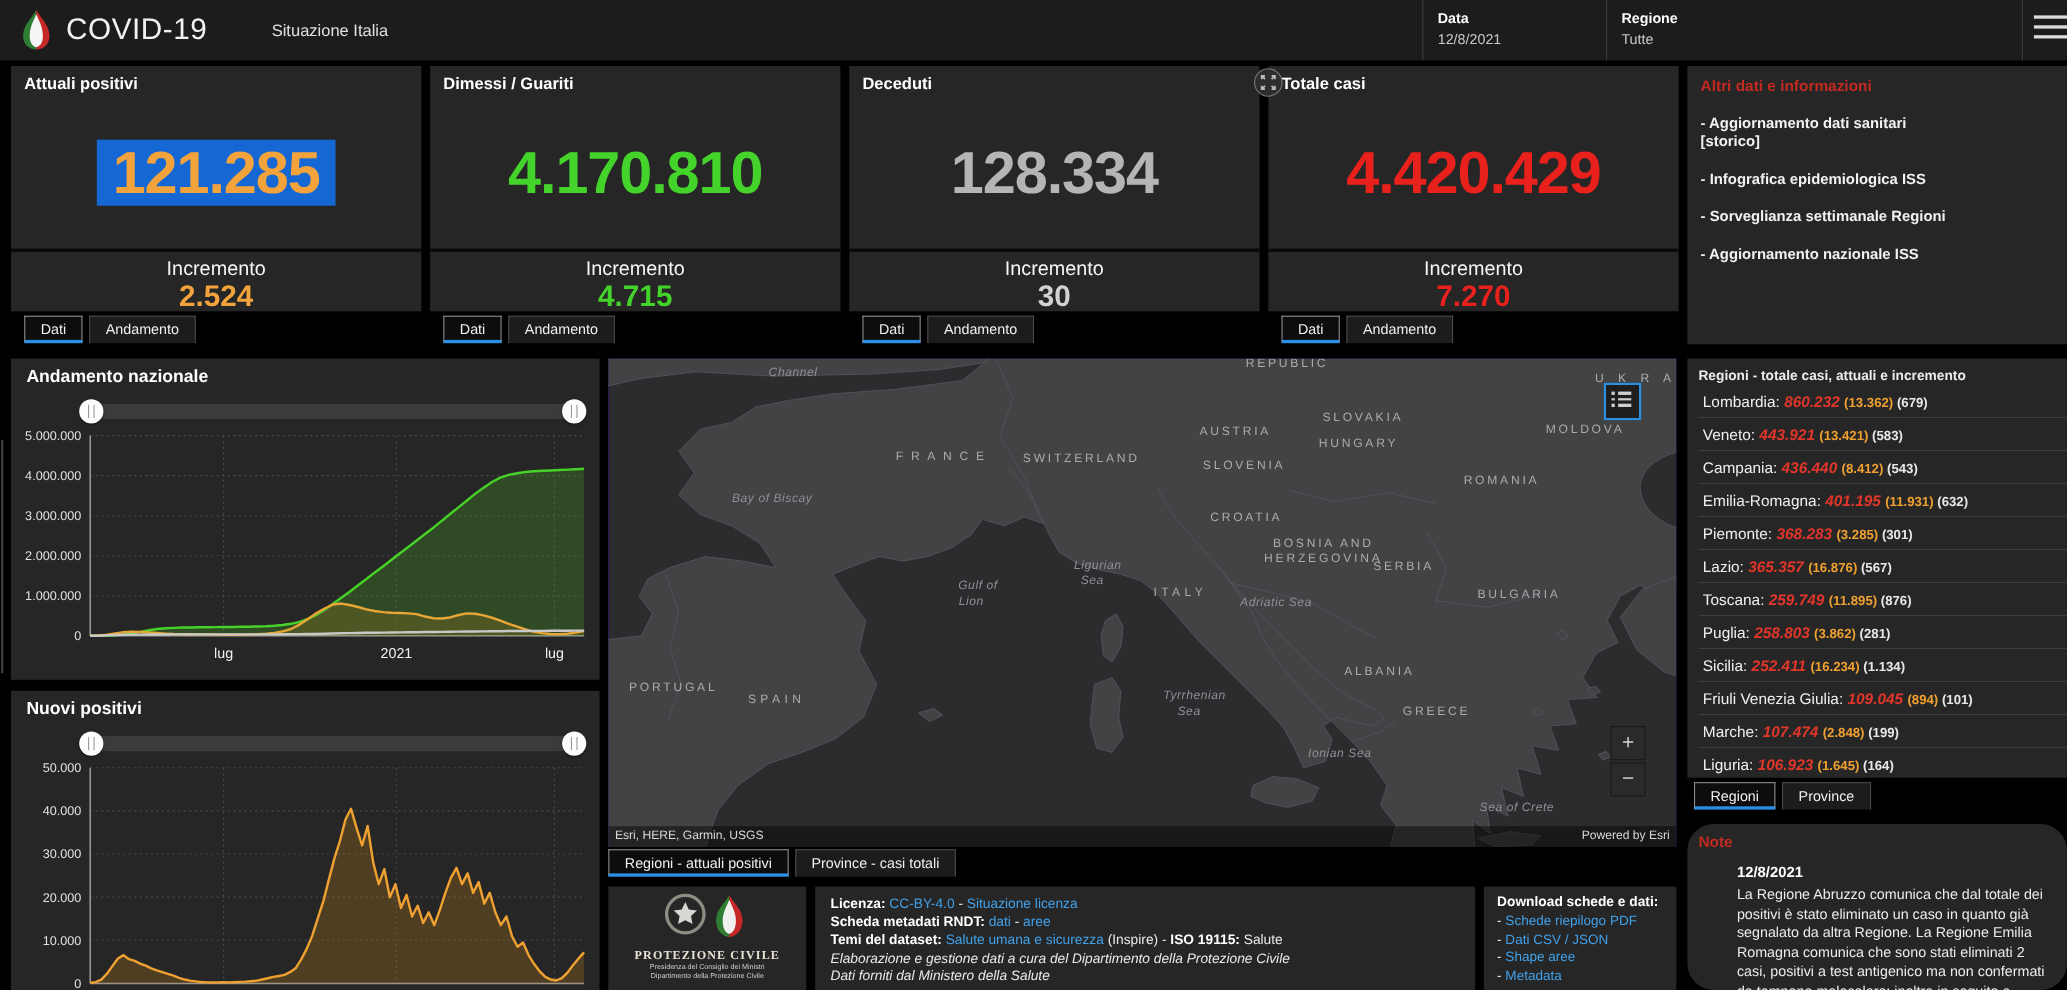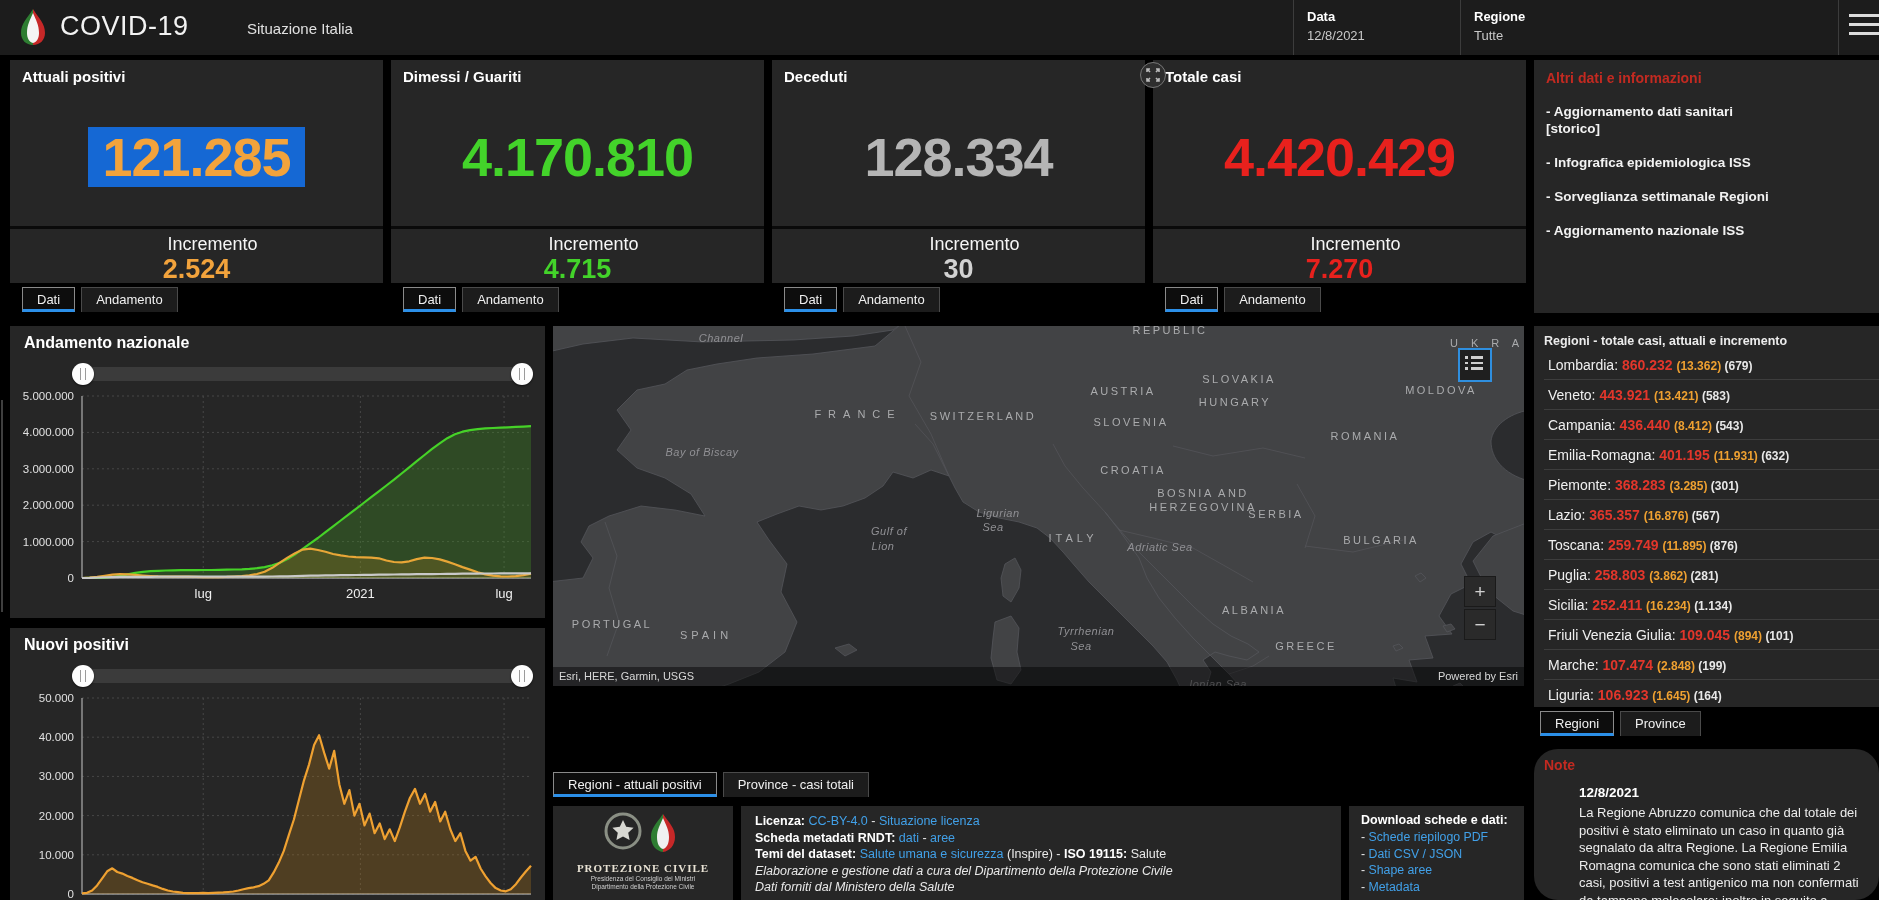--- a/index.html
+++ b/index.html
@@ -18,21 +18,21 @@
   .hdr-block .val{font-size:13px;color:#c9c9c9;margin-top:4px;}
   #hamburger{right:-12px;top:14px;width:42px;}
   #hamburger div{height:3px;background:#dcdcdc;margin-bottom:6px;}
 
   
   .stat-card{position:absolute;top:60px;width:373px;height:223px;background:#262626;}
   .stat-title{position:absolute;left:12px;top:8px;font-size:15px;font-weight:700;color:#fff;}
   .stat-value{position:absolute;left:0;top:36px;width:100%;height:122px;text-align:center;
               font-size:54px;font-weight:700;line-height:122px;letter-spacing:-1px;}
   .stat-sep{position:absolute;left:0;top:166px;width:100%;height:3px;background:#0a0a0a;}
-  .stat-inc-label{position:absolute;left:16px;top:174px;width:100%;text-align:center;font-size:18px;color:#f5f5f5;}
+  .stat-inc-label{position:absolute;left:0;top:174px;width:100%;text-align:center;font-size:18px;color:#f5f5f5;}
   .stat-inc{position:absolute;left:0;top:194px;width:100%;text-align:center;font-size:27px;font-weight:700;}
   .sel{background:#1568d4;padding:0 14px;}
   .card-tabs{position:absolute;top:287px;display:flex;gap:6px;}
   .tab{font-size:13px;color:#f0f0f0;padding:4px 14px;background:#1c1c1c;border:1px solid #4a4a4a;border-bottom:none;}
   .tab.active{background:#0d0d0d;border:1px solid #8a8a8a;border-bottom:3px solid #2b8fe8;padding-bottom:2px;}
 
   
   #expand-btn{left:1140px;top:62px;width:24px;height:24px;border-radius:50%;
               background:#2e2e2e;border:1px solid #777;color:#bbb;}
 
@@ -42,21 +42,21 @@
   .slider{position:absolute;left:62px;right:12px;top:36px;height:24px;}
   .slider .track{position:absolute;left:10px;right:10px;top:5px;height:14px;background:#3b3b3b;border-radius:7px;}
   .handle{position:absolute;top:1px;width:22px;height:22px;border-radius:50%;background:#fdfdfd;
           box-shadow:0 1px 2px rgba(0,0,0,.6);}
   .handle span{position:absolute;left:8px;top:5px;width:4px;height:12px;
                border-left:1.5px solid #9a9a9a;border-right:1.5px solid #9a9a9a;}
   .handle.left{left:0;} .handle.right{right:0;}
   .chart-svg{position:absolute;left:0;top:60px;}
 
   
-  #map{left:553px;top:326px;width:971px;height:360px;background:#4c1d95;overflow:hidden;}
+  #map{left:553px;top:326px;width:971px;height:444px;background:#4c1d95;overflow:hidden;}
   #map-attrib{position:absolute;left:0;bottom:0;width:100%;height:19px;background:rgba(0,0,0,.45);
               font-size:11px;color:#d8d8d8;line-height:19px;}
   #legend-btn{position:absolute;right:32px;top:22px;width:30px;height:30px;background:#1f1f1f;
               border:2px solid #2f8fdf;}
   #legend-btn i{display:block;margin:6px 5px 0 5px;height:2.5px;background:#cfcfcf;position:relative;margin-left:11px;width:12px;}
   #legend-btn i+i{margin-top:3px;}
   #legend-btn i::before{content:"";position:absolute;left:-6px;top:0;width:3px;height:2.5px;background:#cfcfcf;}
   #zoom-ctl{position:absolute;right:30px;bottom:46px;width:30px;}
   .zoom-btn{width:30px;height:29px;background:#2a2a2a;color:#cfcfcf;font-size:19px;line-height:29px;
             text-align:center;border:1px solid #1a1a1a;}
@@ -78,21 +78,21 @@
   .dl-link .dash{color:#e9e9e9;}
 
   
   .side-title-red{font-size:14px;font-weight:700;color:#c32a21;}
   #altri-dati{left:1534px;top:60px;width:345px;height:253px;padding:10px 12px;box-sizing:border-box;}
   .alt-link{font-size:13.5px;font-weight:700;color:#f2f2f2;margin-top:17px;white-space:pre-line;line-height:17px;}
   #regioni-panel{left:1534px;top:326px;width:345px;height:381px;overflow:hidden;padding:8px 0 0 10px;box-sizing:border-box;}
   #regioni-header{font-size:12.5px;font-weight:700;color:#ececec;margin-bottom:2px;}
   .region-row{border-bottom:1px solid #3d3d3d;padding:7px 0 6px 4px;font-size:14px;white-space:nowrap;}
   .region-row .rname{color:#f0f0f0;}
-  .region-row .rtotal{color:#e2362b;font-weight:700;}
+  .region-row .rtotal{color:#e2362b;font-weight:700;font-style:italic;}
   .region-row .rattuali{color:#efa131;font-size:12px;font-weight:700;}
   .region-row .rincr{color:#e8e8e8;font-size:12px;font-weight:700;}
   #side-tabs{left:1540px;top:711px;display:flex;gap:6px;}
   #note-panel{left:1534px;top:749px;width:345px;height:151px;padding:8px 10px;box-sizing:border-box;border-radius:24px;}
   #note-body{margin-left:35px;margin-top:12px;width:280px;}
   #note-date{font-size:13.5px;font-weight:700;color:#fff;}
   #note-text{font-size:13px;color:#ececec;line-height:17.5px;margin-top:4px;}
 
   #left-edge-line{left:1px;top:400px;width:2px;height:212px;background:#3f3f3f;}
   svg text{font-family:"Liberation Sans",sans-serif;}

